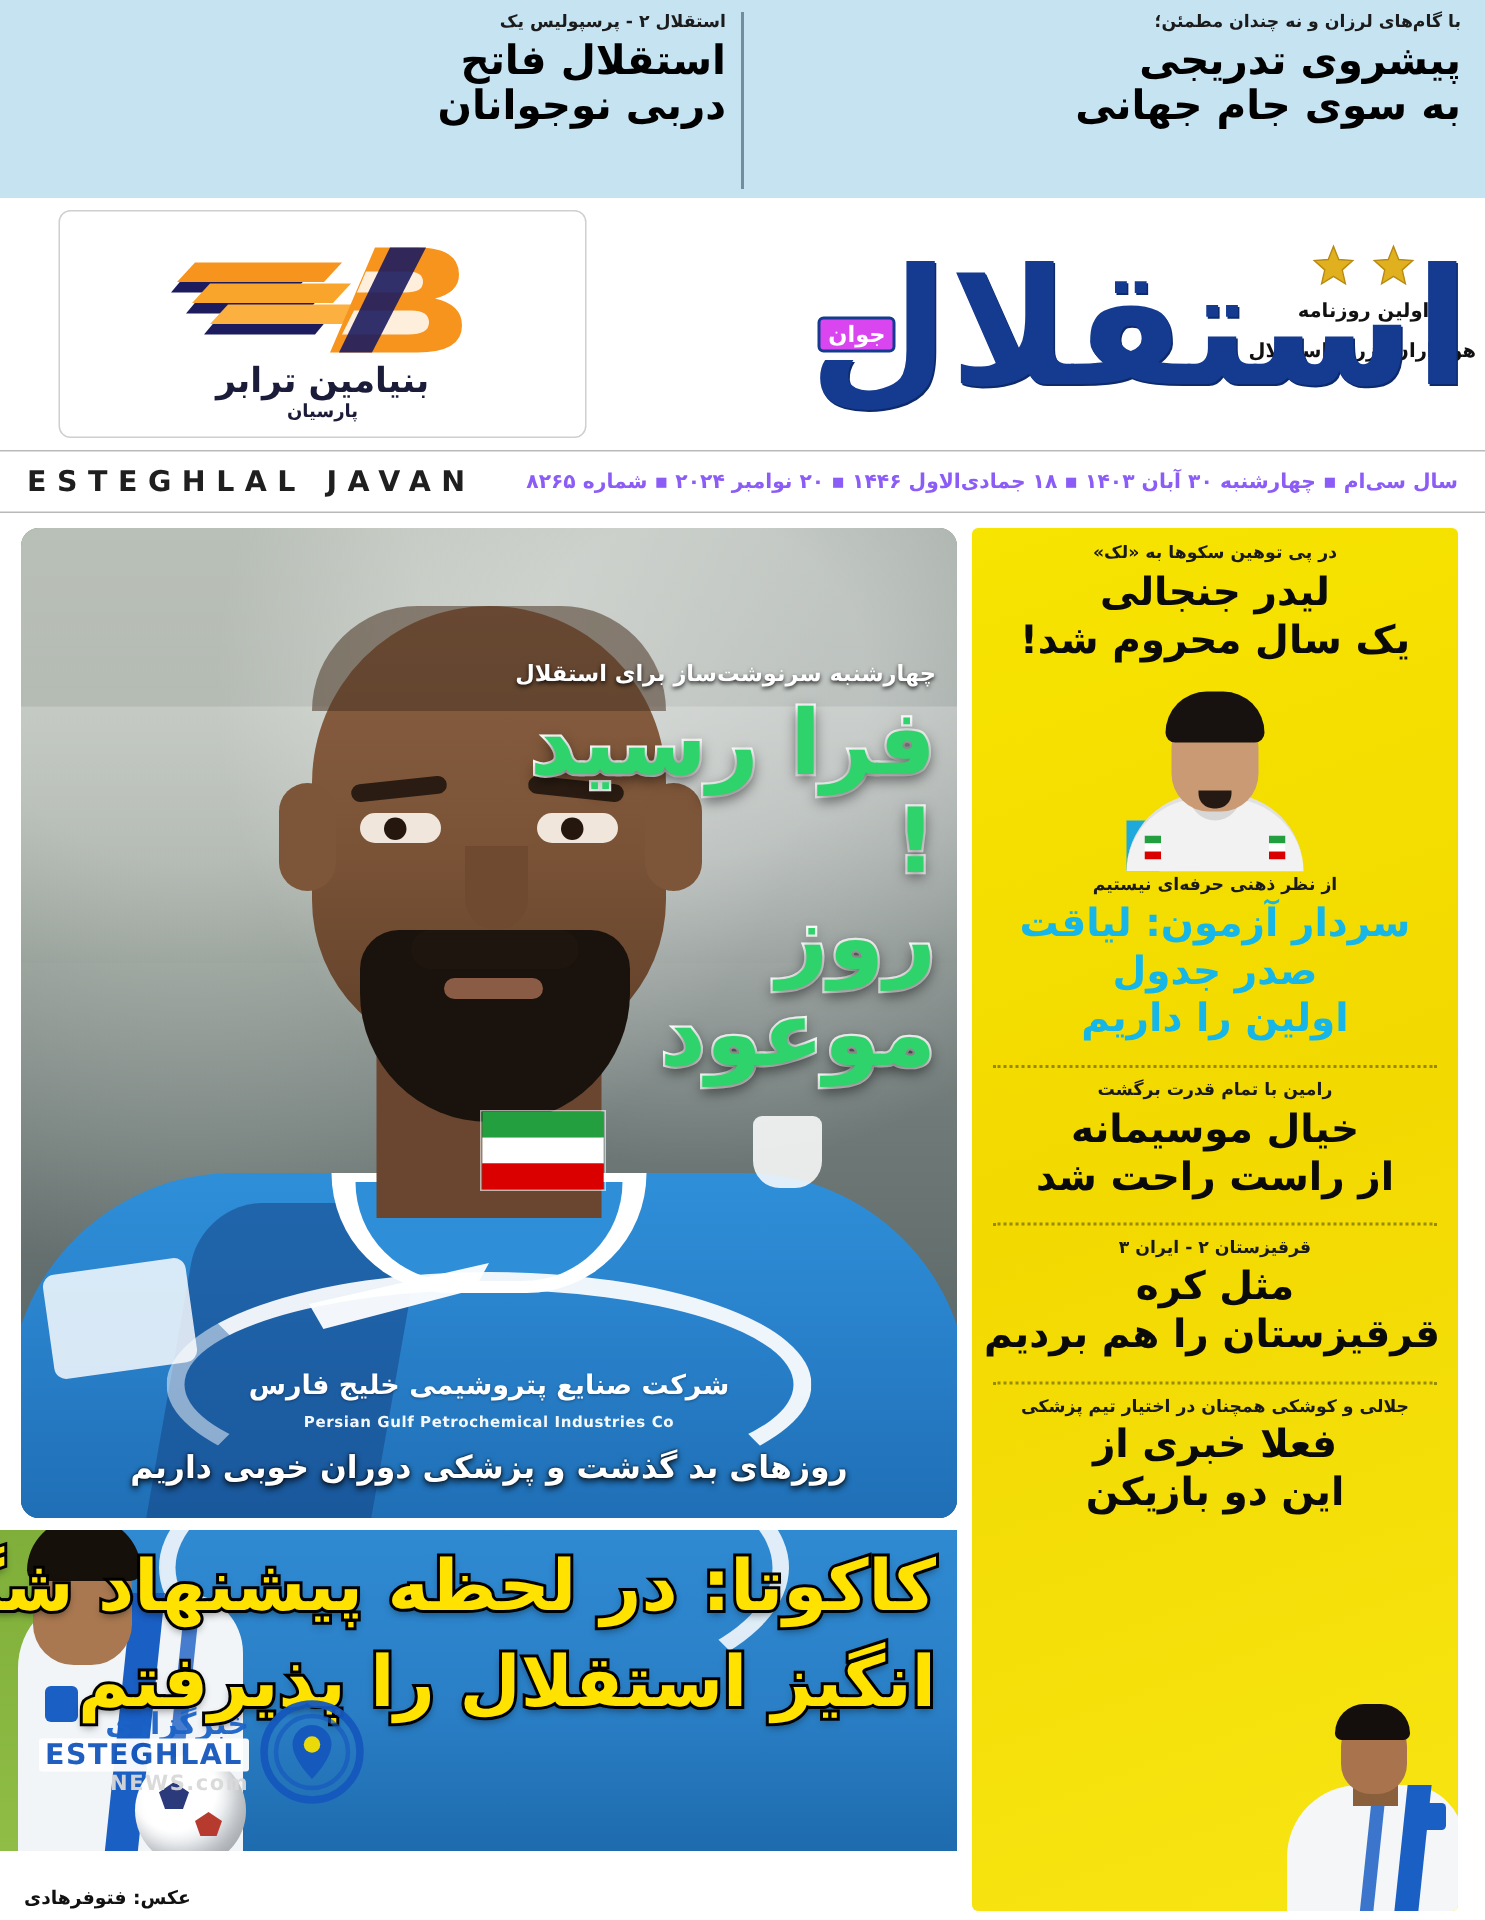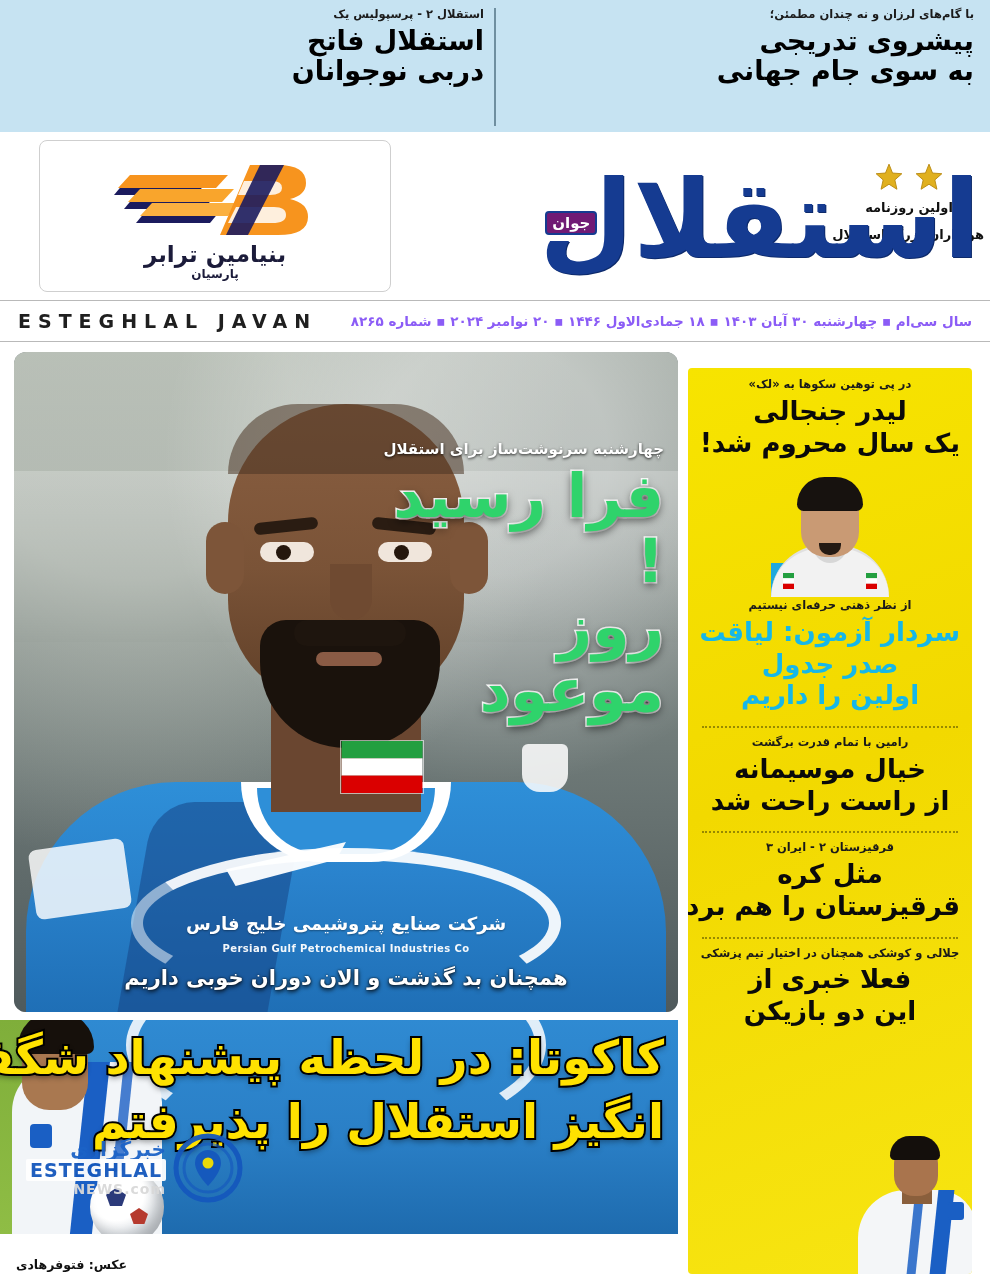--- a/index.html
+++ b/index.html
@@ -96,21 +96,21 @@
     margin-top: 8px;
     text-shadow: 1px 1px 0 #0d2a6b;
   }
   .logo-javan {
     position: absolute;
     left: 6px;
     bottom: 36px;
     font-size: 15px;
     font-weight: bold;
     color: #ffffff;
-    background: #701a75;
+    background: #d946ef;
     border: 2px solid #153b91;
     border-radius: 4px;
     padding: 1px 5px;
   }
   .mast-tagline-wrap {
     position: absolute;
     right: 6px;
     top: 30px;
     text-align: center;
     width: 150px;
@@ -200,22 +200,22 @@
     top: 342px; left: 0;
     width: 990px;
     height: 938px;
     display: flex;
     direction: rtl;
   }
 
   
   .sidebar {
     position: relative;
-    width: 284px;
-    margin: 26px 18px 6px 6px;
+    width: 324px;
+    margin: 10px 18px 6px 6px;
     background: #f5e000;
     background: linear-gradient(160deg,#f7e400 0%,#f2d900 45%,#f7e512 100%);
     border-radius: 4px;
     padding: 10px 12px 0 12px;
     overflow: hidden;
   }
   .sb-item { position: relative; padding-bottom: 6px; }
   .sb-kicker {
     font-size: 11.5px;
     font-weight: bold;
@@ -709,21 +709,21 @@
         <div class="hero-sponsor-arc"></div>
         <div class="hero-sponsor-txt">شرکت صنایع پتروشیمی خلیج فارس</div>
         <div class="hero-sponsor-en">Persian Gulf Petrochemical Industries Co</div>
 
         <div class="hero-headline">
           <div class="hero-kicker">چهارشنبه سرنوشت‌ساز برای استقلال</div>
           <div class="hero-title">فرا رسید !</div>
           <div class="hero-title">روز موعود</div>
         </div>
 
-        <div class="hero-quote">همچنان بد گذشت و الان دوران خوبی داریم</div>
+        <div class="hero-quote">روزهای بد گذشت و پزشکی دوران خوبی داریم</div>
       </div>
 
       <div class="bottom-strip">
         <div class="bs-photo"></div>
         <div class="bs-arc"></div>
         <div class="bs-jersey-text"></div>
         <div class="bs-greenband"></div>
 
         <div class="bs-leftplayer">
           <div class="lp-kit"></div>

